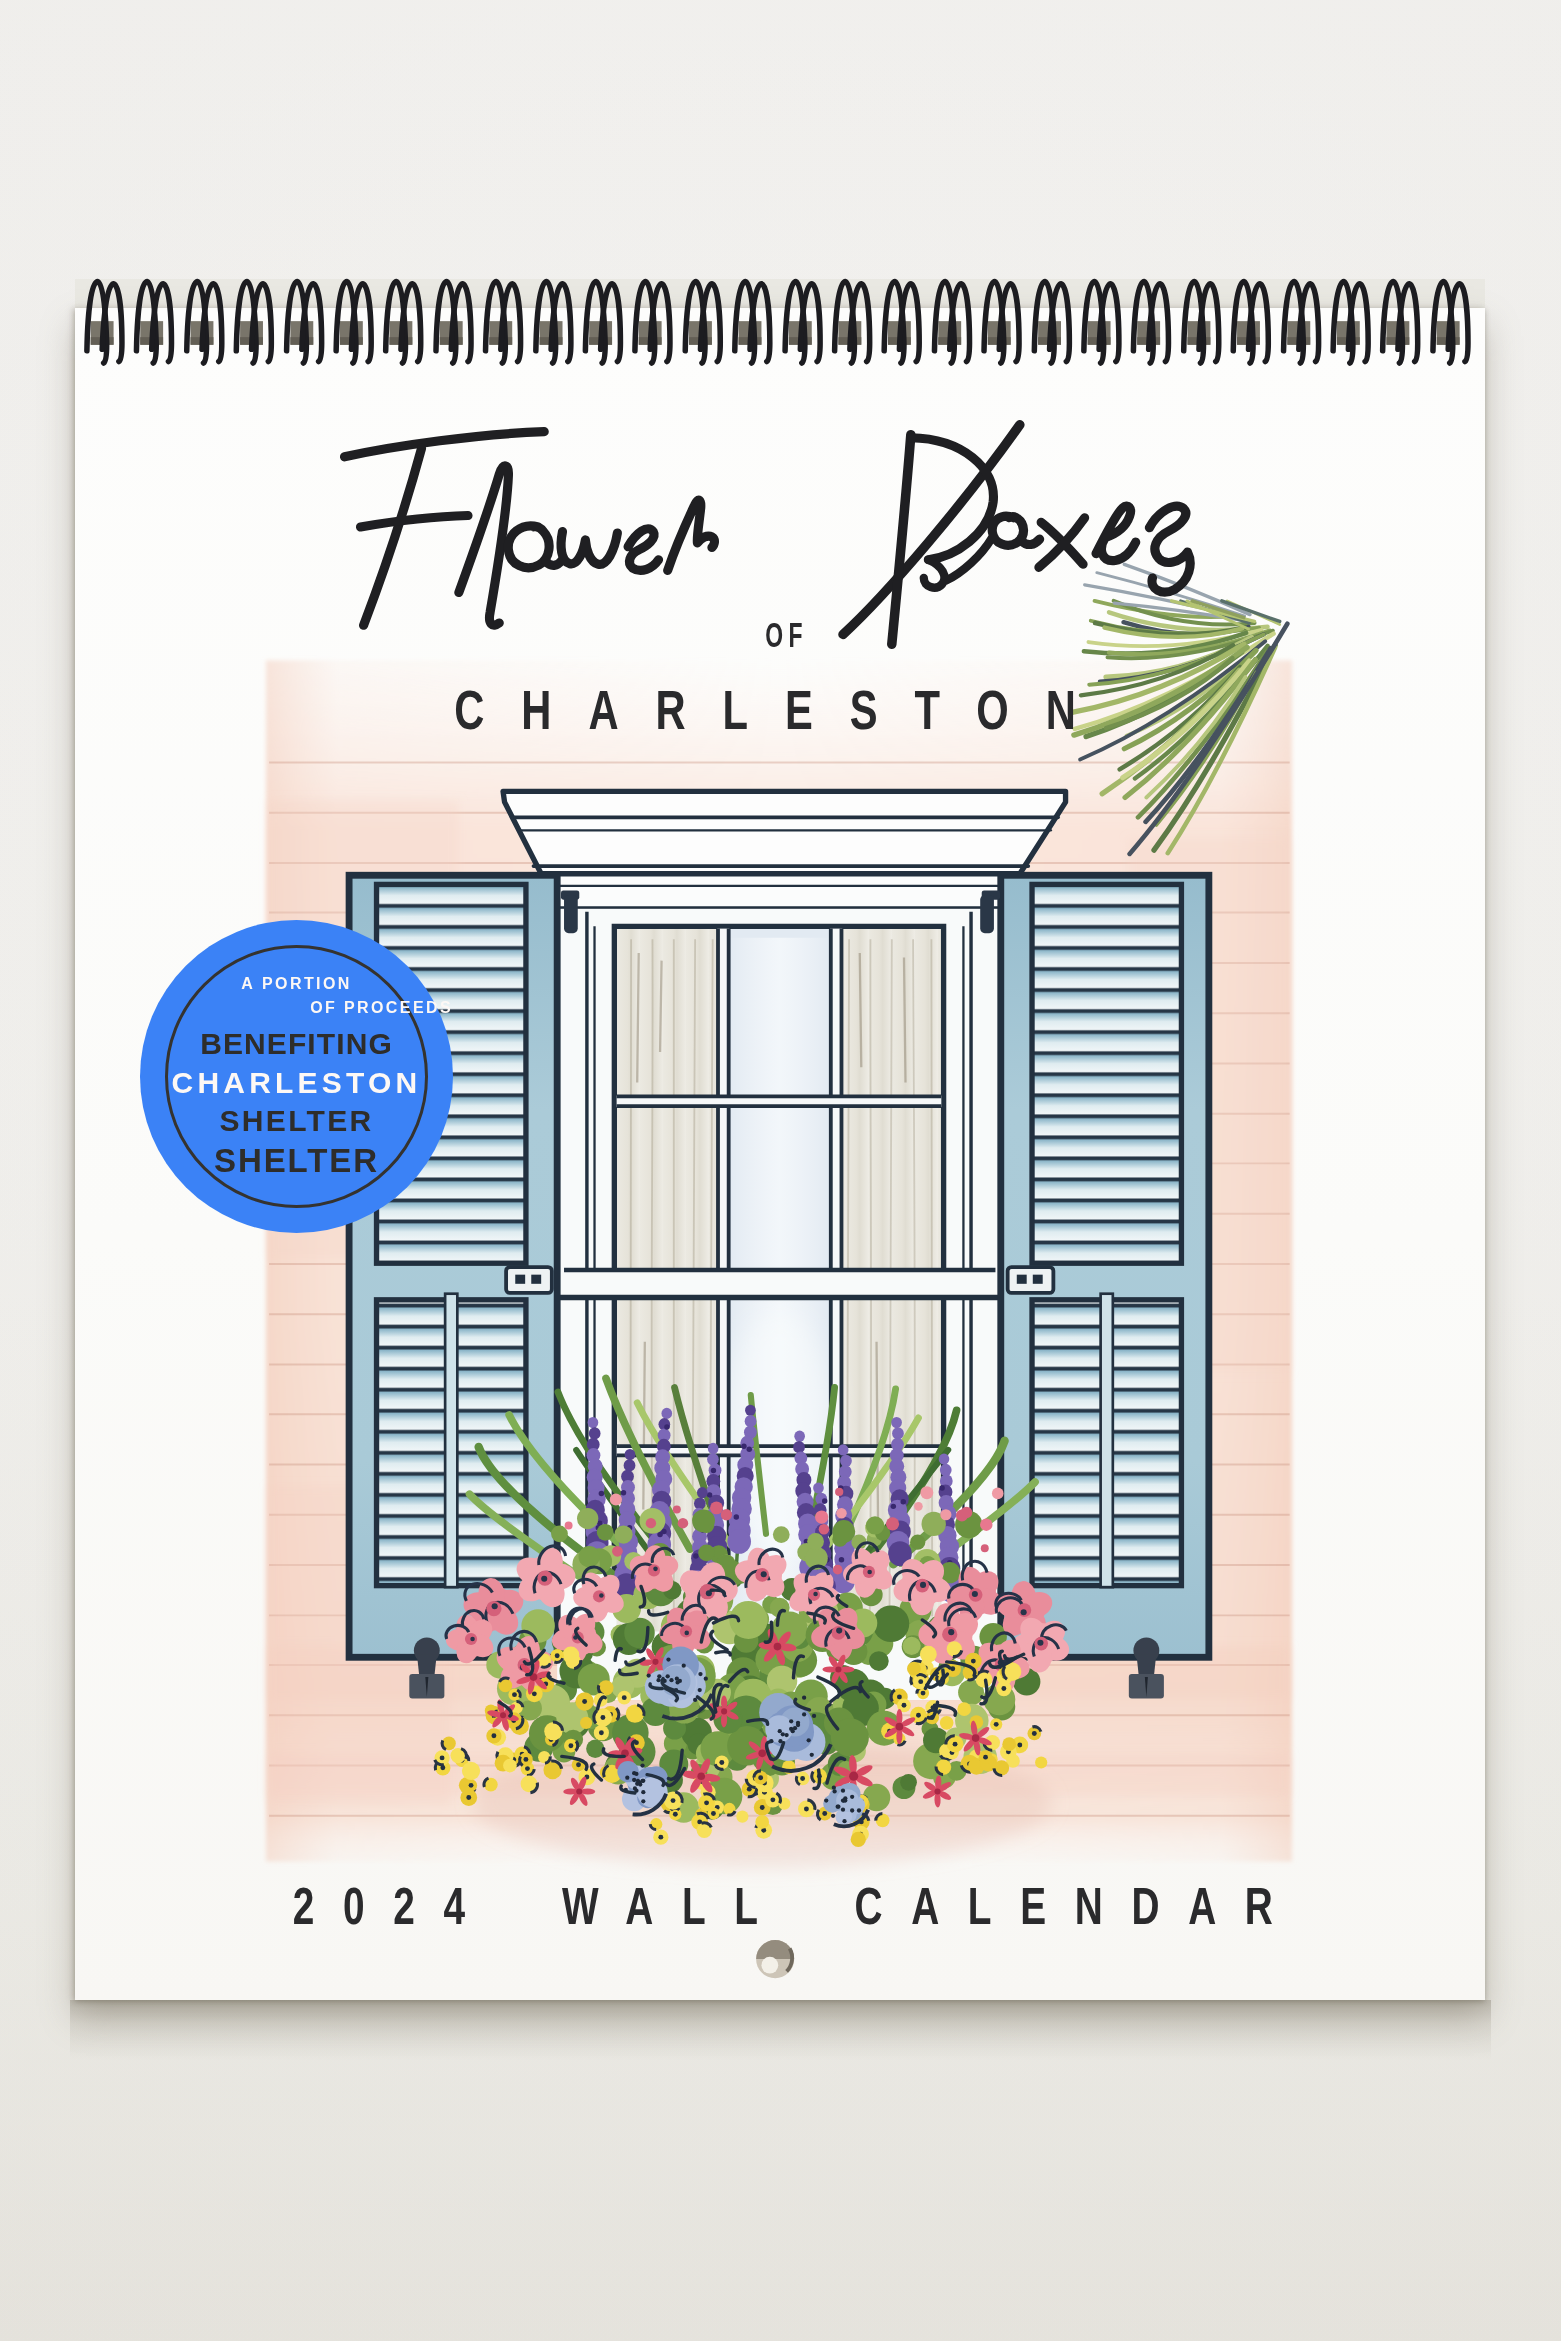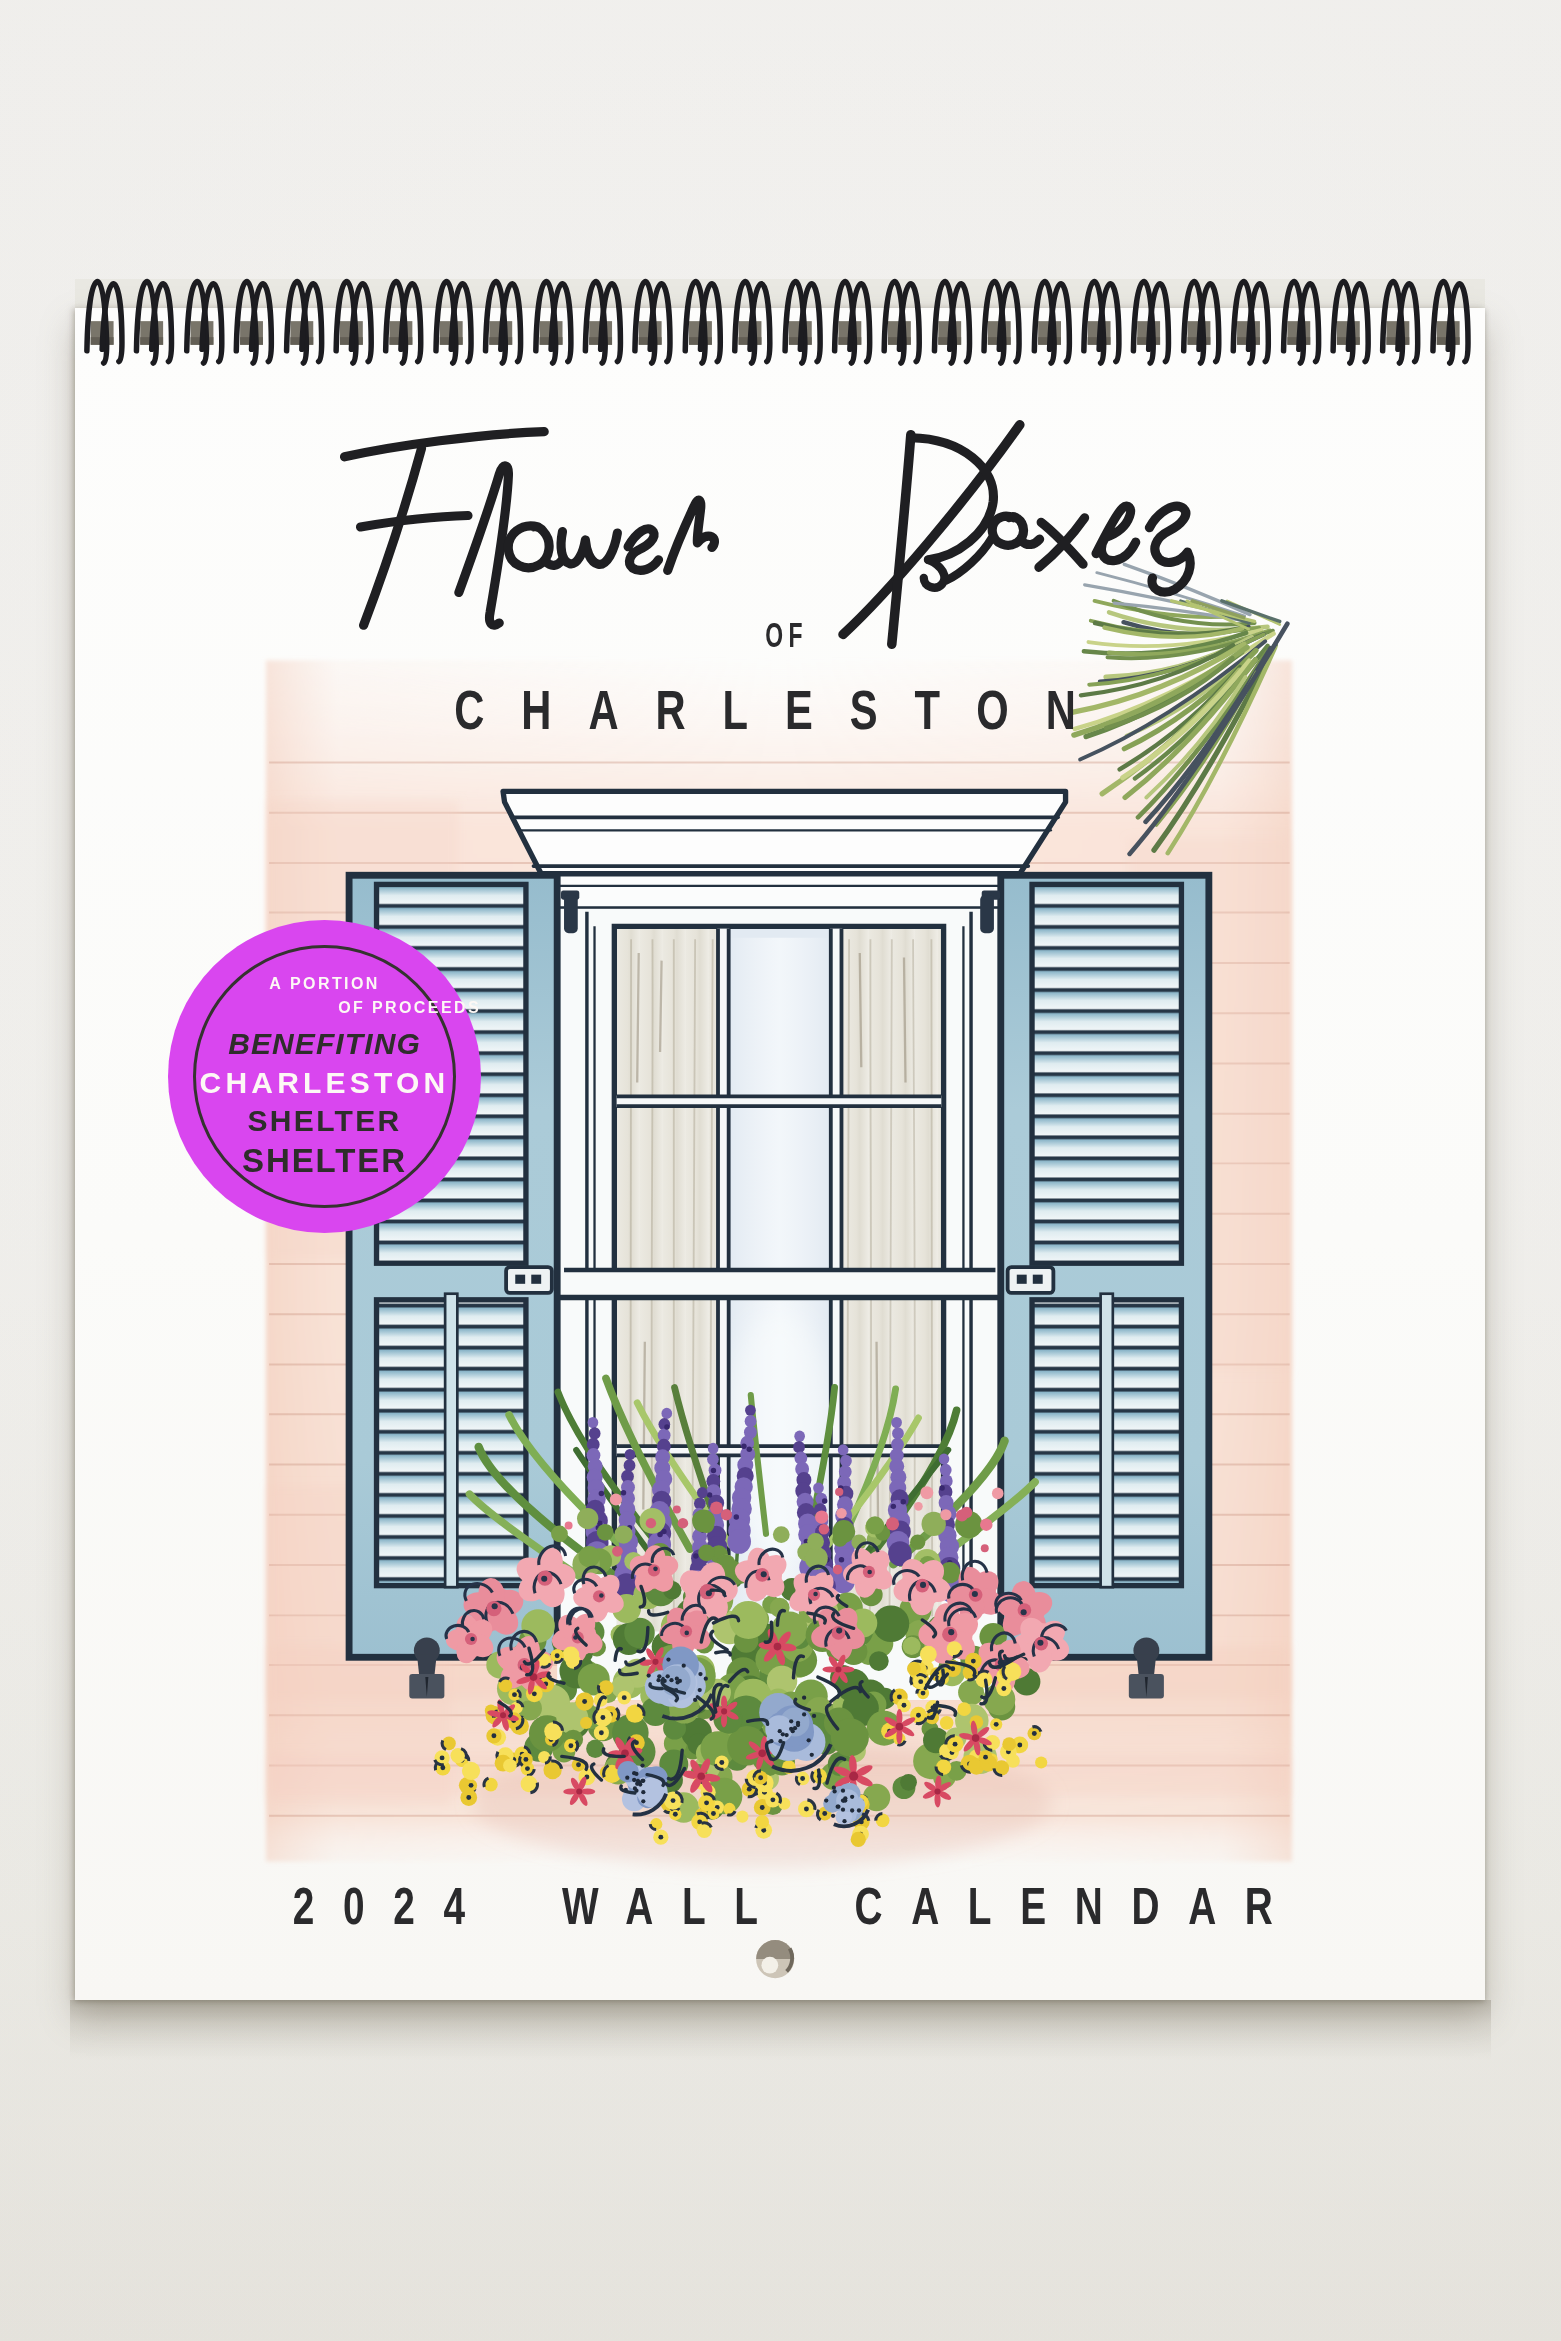--- a/index.html
+++ b/index.html
@@ -6,22 +6,22 @@
          font-family:"Liberation Sans", sans-serif;
          background: linear-gradient(180deg, #f2f1ef 0%, #f0efec 55%, #ecebe6 82%, #e7e5df 100%); }
   .vign { position:absolute; inset:0;
           background: radial-gradient(135% 95% at 50% 38%, rgba(255,255,255,0.10) 0%, rgba(195,189,176,0.12) 100%); }
   .board { position:absolute; left:75px; top:279px; width:1410px; height:30.5px; background:#e9e8e2; }
   .page  { position:absolute; left:75px; top:308px; width:1410px; height:1692px; background:linear-gradient(180deg,#fdfdfc 0%,#fbfbf9 55%,#f8f7f4 100%);
            box-shadow: 0 2.3px 5.3px rgba(90,85,70,0.35), 0 17px 32px rgba(120,112,95,0.38), -3px 0 6.1px rgba(150,143,128,0.25); }
   .pshadow { position:absolute; left:70px; top:2000px; width:1421px; height:61px;
              background: linear-gradient(180deg, rgba(120,113,97,0.34) 0%, rgba(135,128,111,0.16) 38%, rgba(150,143,126,0) 100%); }
   svg.art { position:absolute; left:0; top:0; }
-  .badge { position:absolute; left:168px; top:920px; width:313px; height:313px; border-radius:50%;
-           background:#d946ef; }
+  .badge { position:absolute; left:140px; top:920px; width:313px; height:313px; border-radius:50%;
+           background:#3b82f6; }
   .badge .ring { position:absolute; inset:25px; border:3px solid #35332f; border-radius:50%; }
   .badge .t { position:absolute; width:100%; text-align:center; font-weight:bold; color:#fdf8f5; }
   .badge .s { font-size:16px; }
   .badge .b { font-size:31px; letter-spacing:1.5px; color:#2e2d2b; }
   .badge .w { color:#fdf8f5; }
 </style></head>
 <body>
 
 <div class="vign"></div>
 
@@ -1711,18 +1711,18 @@
       <path d="M 992,2570 A 25,25 0 0 1 1042,2570 Z" fill="#948c7e"></path>
       <circle cx="1010" cy="2578" r="11" fill="#f3f0e8"></circle>
       <path d="M 1036,2556 A 25,25 0 0 1 1032,2586" stroke="#6f685c" stroke-width="5" fill="none"></path>
     </g>
 </svg>
 
 <div class="badge">
   <div class="ring"></div>
   <div class="t s" style="top:55px;letter-spacing:2.4px;">A&nbsp;PORTION</div>
   <div class="t s" style="top:79px;letter-spacing:2.4px;text-align:right;">OF&nbsp;PROCEEDS</div>
-  <div class="t b" style="top:107px;font-size:30px;letter-spacing:1.1px;font-style:italic;">BENEFITING</div>
+  <div class="t b" style="top:107px;font-size:30px;letter-spacing:1.1px;">BENEFITING</div>
   <div class="t b w" style="top:146px;font-size:30px;letter-spacing:4.2px;">CHARLESTON</div>
   <div class="t b" style="top:184px;font-size:30px;letter-spacing:2.3px;">SHELTER</div>
   <div class="t b" style="top:222px;font-size:33px;letter-spacing:1.9px;">SHELTER</div>
 </div>
 
 
 </body></html>

